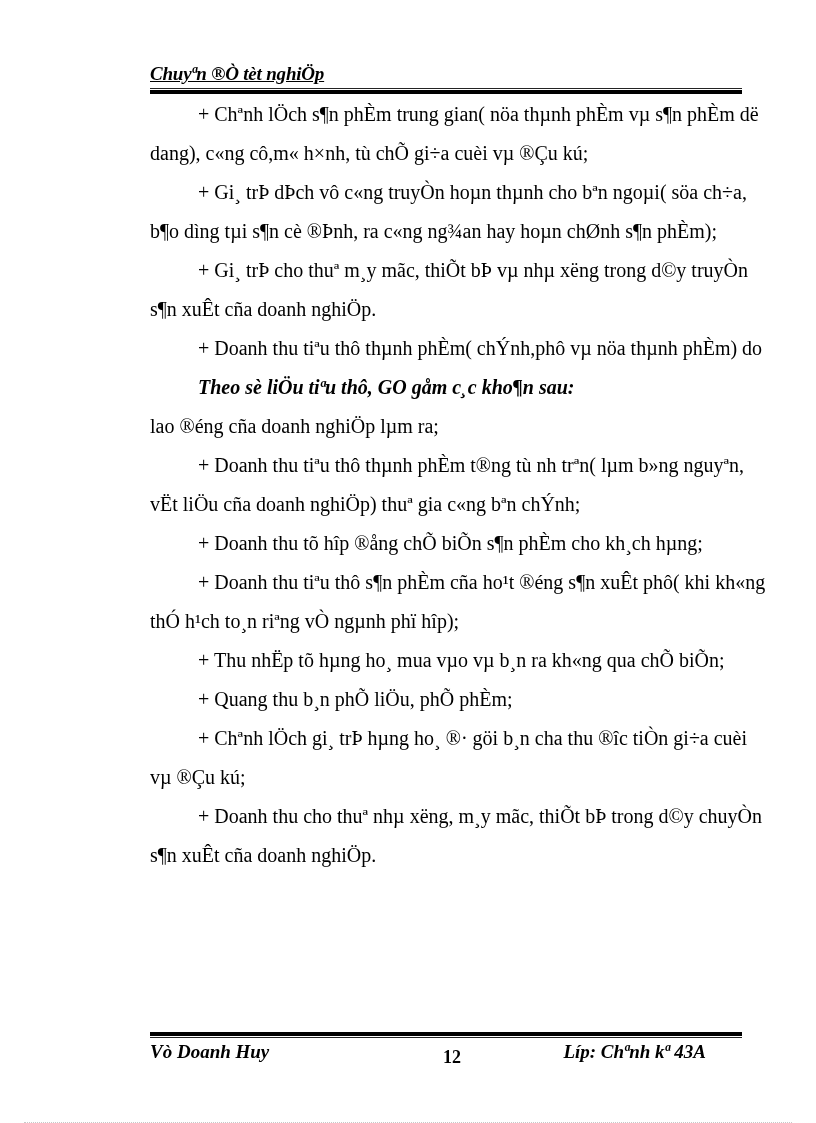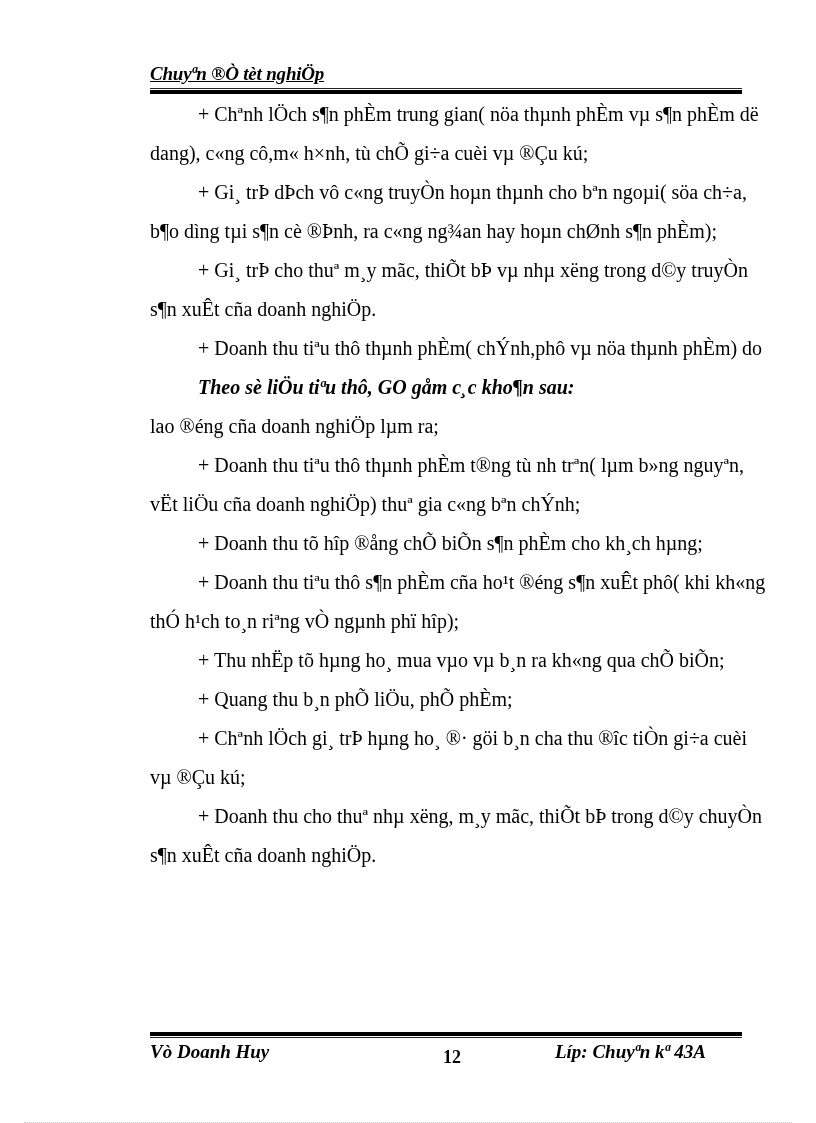--- a/index.html
+++ b/index.html
@@ -60,16 +60,16 @@
     <div class="line indent justify">+ Doanh thu cho thuª nhµ xëng,  m¸y mãc, thiÕt bÞ trong d©y chuyÒn</div>
     <div class="line">s¶n xuÊt cña doanh nghiÖp.</div>
   </div>
 
   <div class="rule-bottom">
     <div class="thick"></div>
     <div class="thin"></div>
   </div>
   <div class="footer-author">Vò Doanh Huy</div>
   <div class="footer-page">12</div>
-  <div class="footer-class">Líp: Chuyªn kª 43A</div>
+  <div class="footer-class">Líp: Chªnh kª 43A</div>
 
   <div class="page-edge"></div>
 </div>
 
 </body></html>

